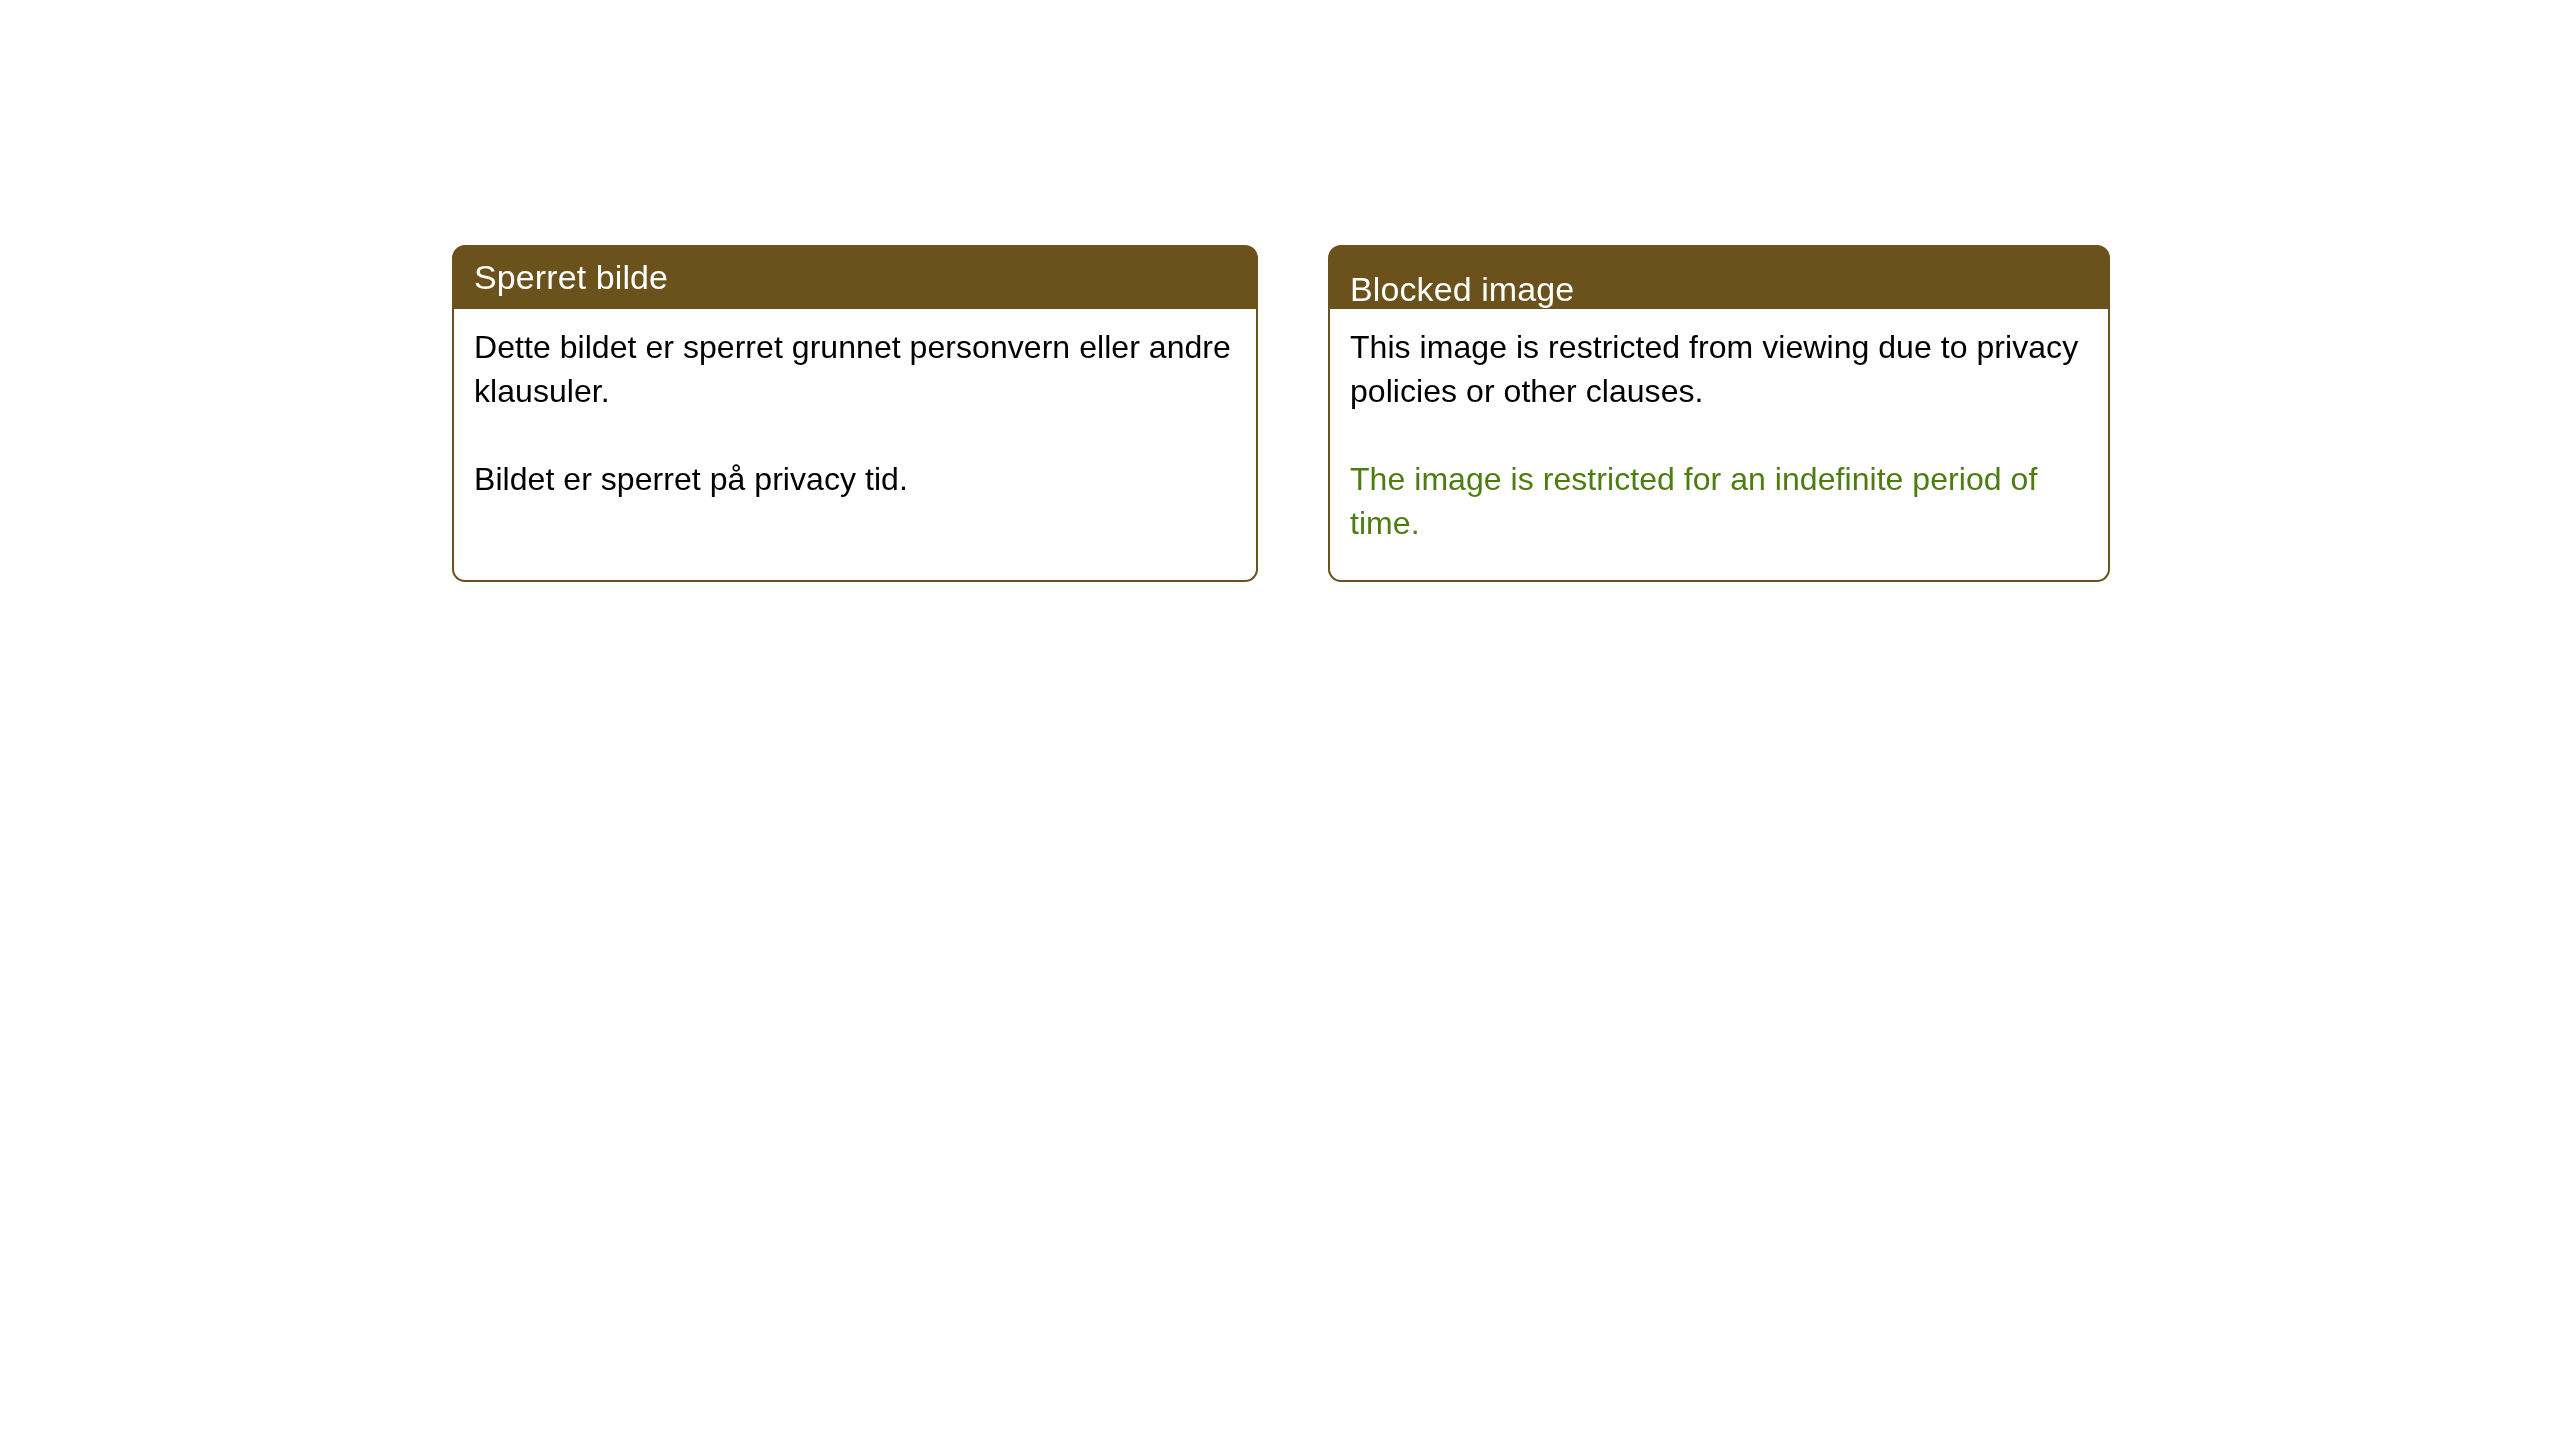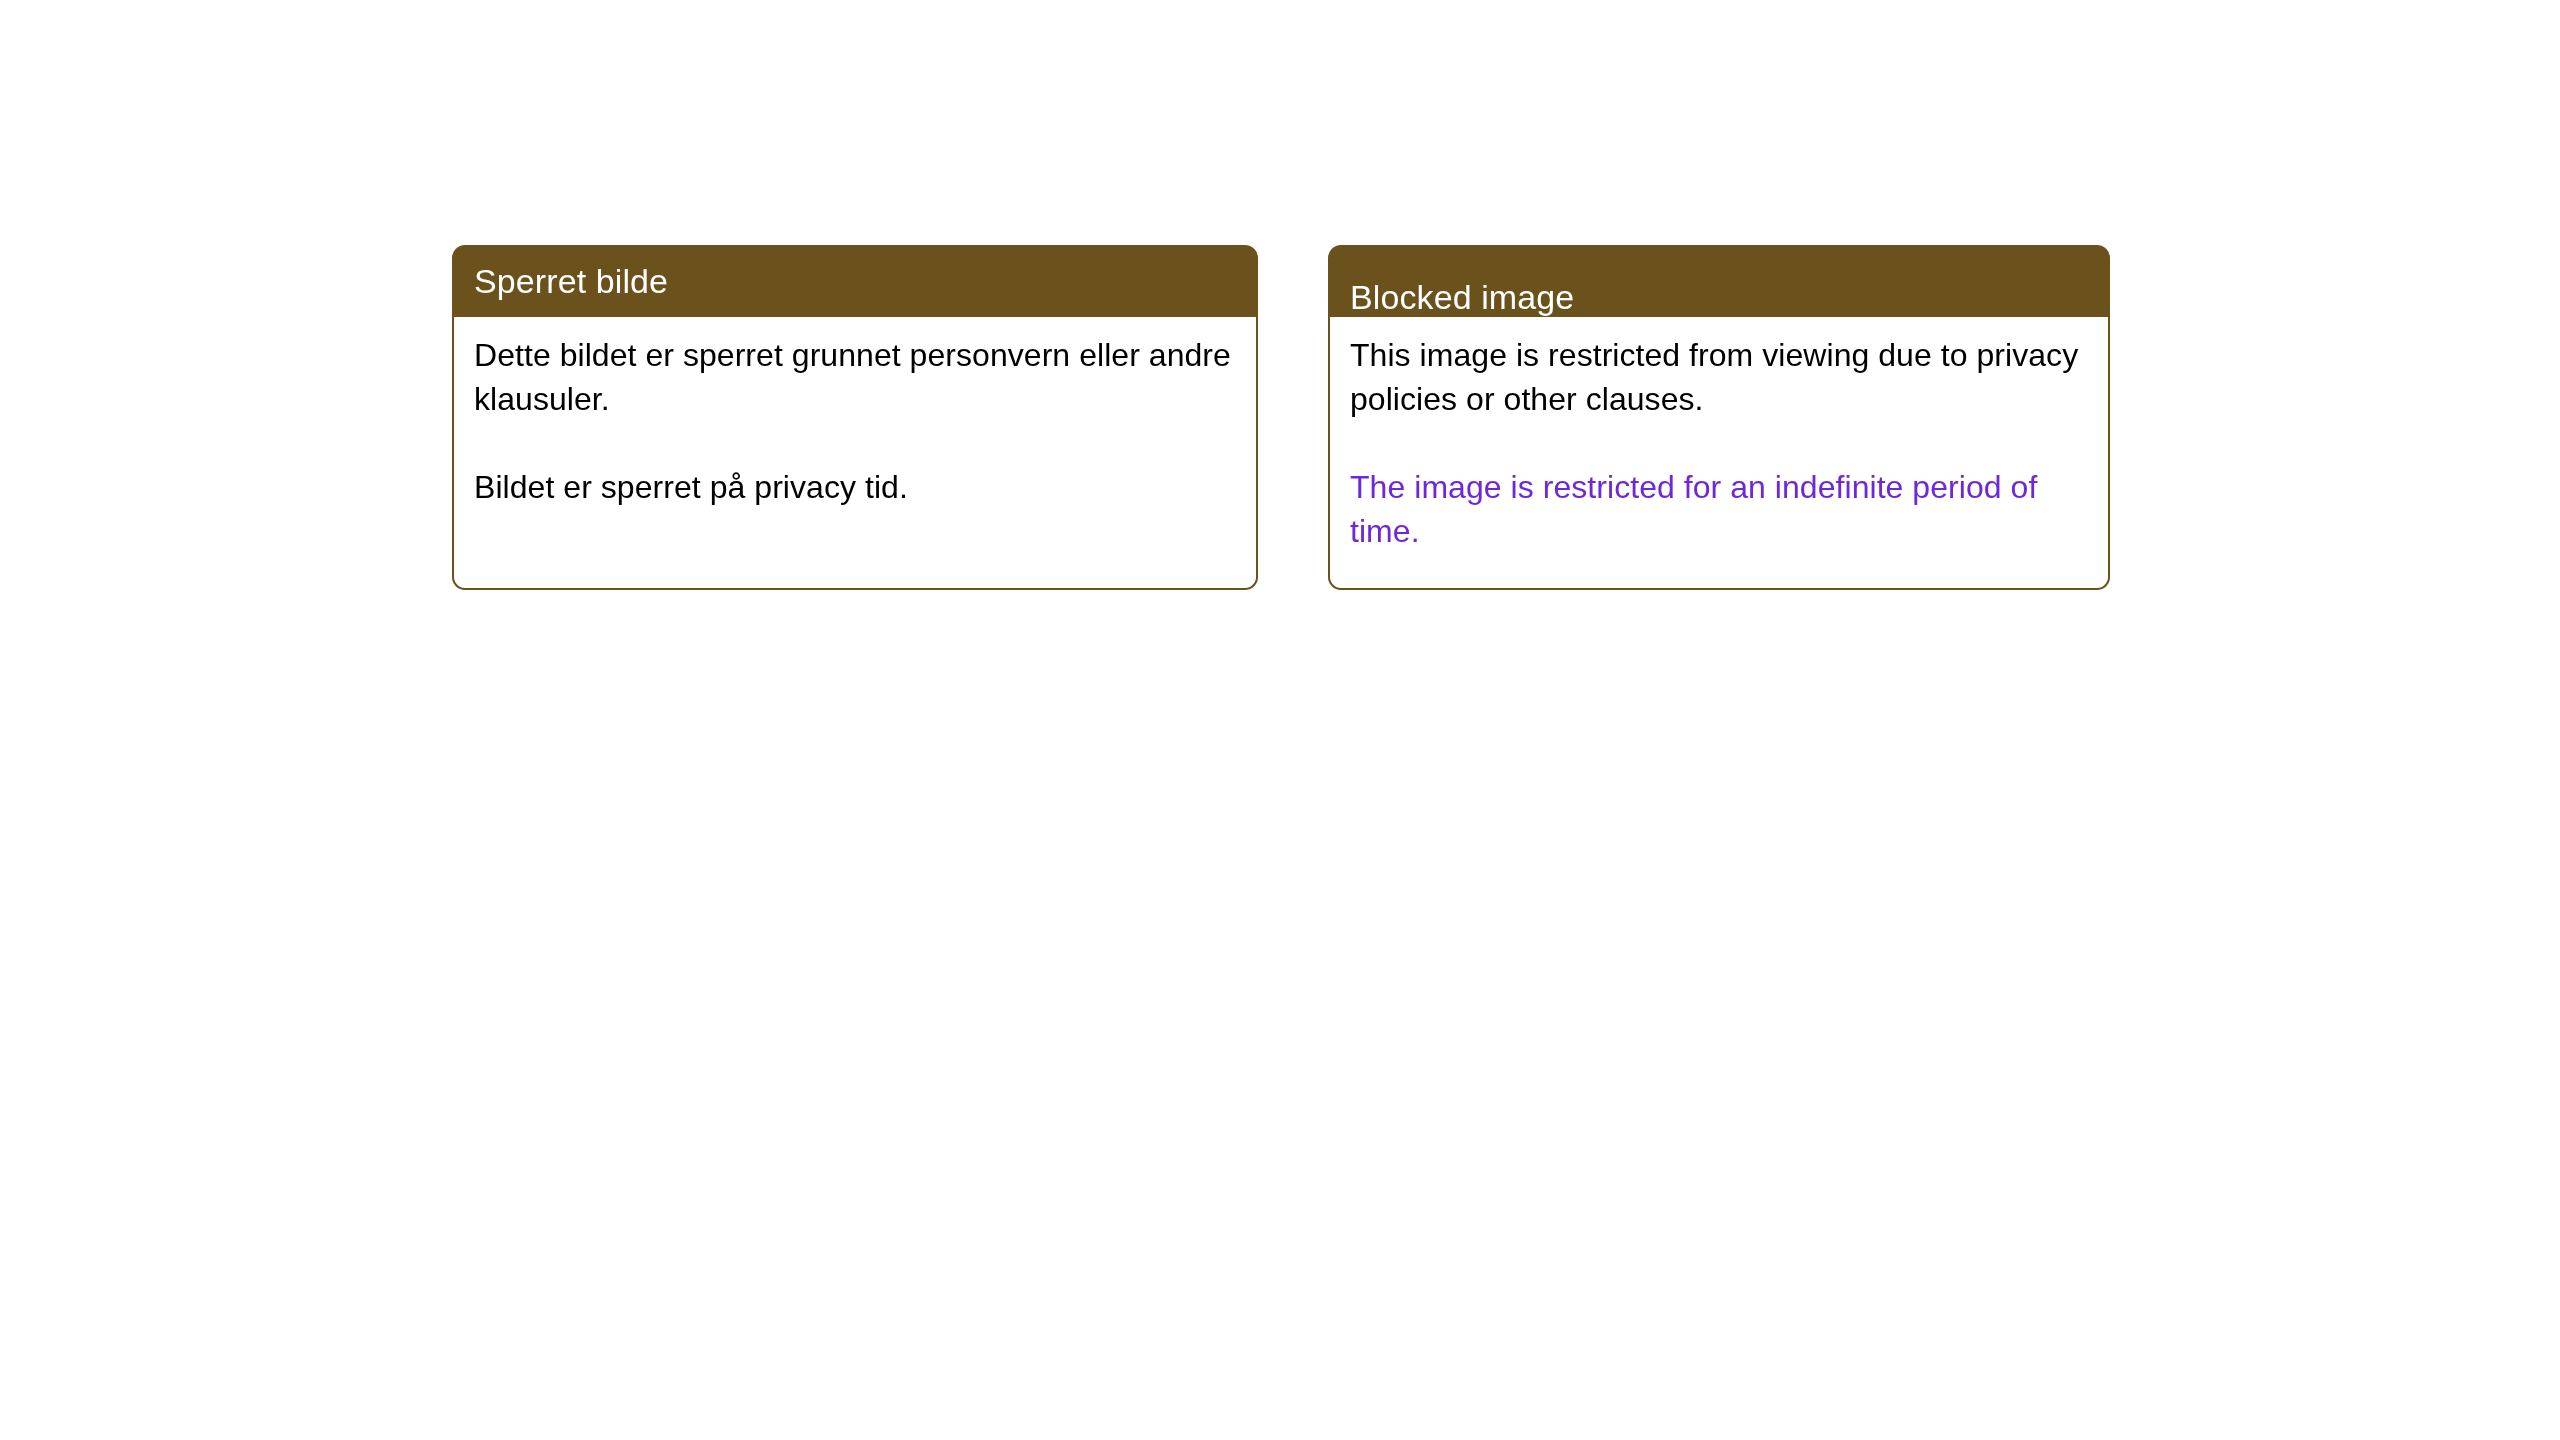--- a/index.html
+++ b/index.html
@@ -26,21 +26,21 @@
     position: absolute;
     top: 245px;
     box-sizing: border-box;
   }
 
   .panel.panel-no  { left: 452px;  width: 806px; }
   .panel.panel-en  { left: 1328px; width: 782px; }
 
   .panel-header {
     box-sizing: border-box;
-    height: 72px;
+    height: 64px;
     background: #6b521c;
     border-top-left-radius: 13px;
     border-top-right-radius: 13px;
     padding: 0 0 0 22px;
     display: flex;
     align-items: center;
     position: relative;
     z-index: 2;
   }
 
@@ -95,17 +95,17 @@
       <p class="panel-paragraph" style="color: rgb(0, 0, 0);">Bildet er sperret på privacy tid.</p>
     </div>
   </section>
 
   <section class="panel panel-en">
     <div class="panel-header" style="background: rgb(107, 82, 28); align-items: flex-end;">
       <span class="panel-title" style="color: rgb(255, 255, 255);">Blocked image</span>
     </div>
     <div class="panel-body" style="border-color: rgb(107, 82, 28); background: rgb(255, 255, 255);">
       <p class="panel-paragraph" style="color: rgb(0, 0, 0);">This image is restricted from viewing due to privacy policies or other clauses.</p>
-      <p class="panel-paragraph" style="color: #6d28d9;">The image is restricted for an indefinite period of time.</p>
+      <p class="panel-paragraph" style="color: #4d7c0f;">The image is restricted for an indefinite period of time.</p>
     </div>
   </section>
 
 </div>
 
 </body></html>

